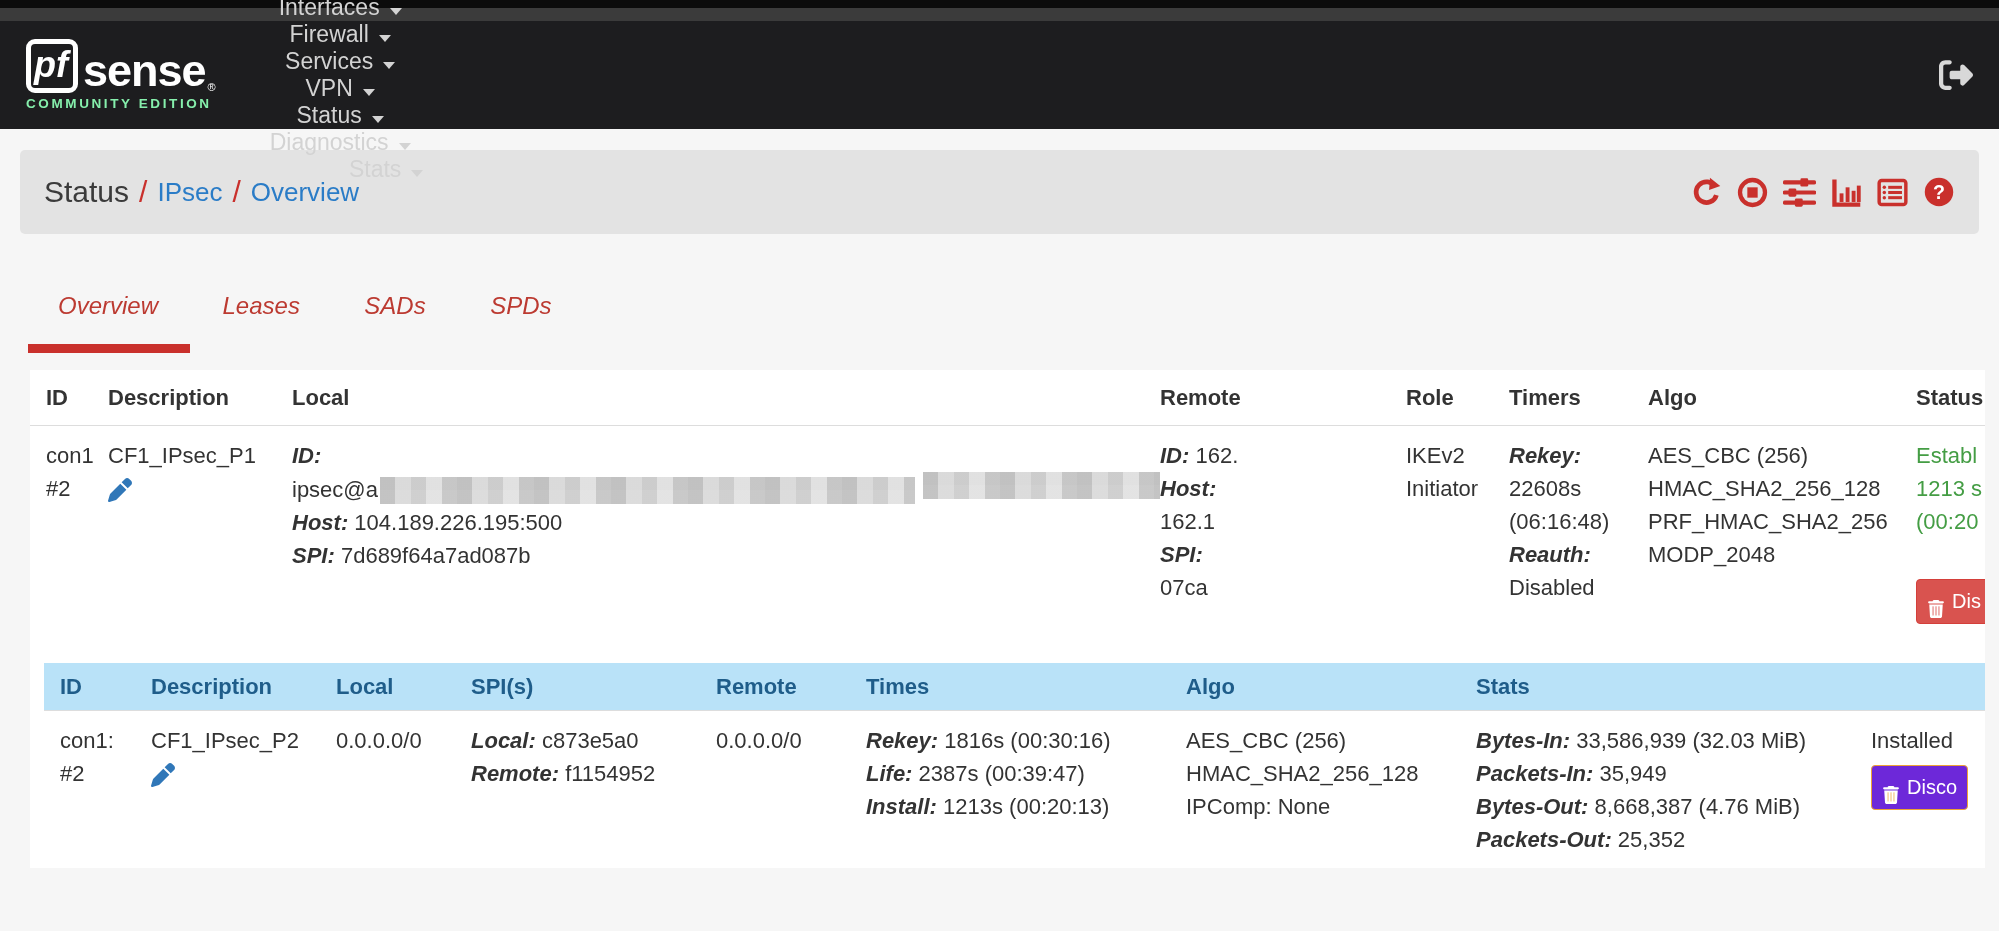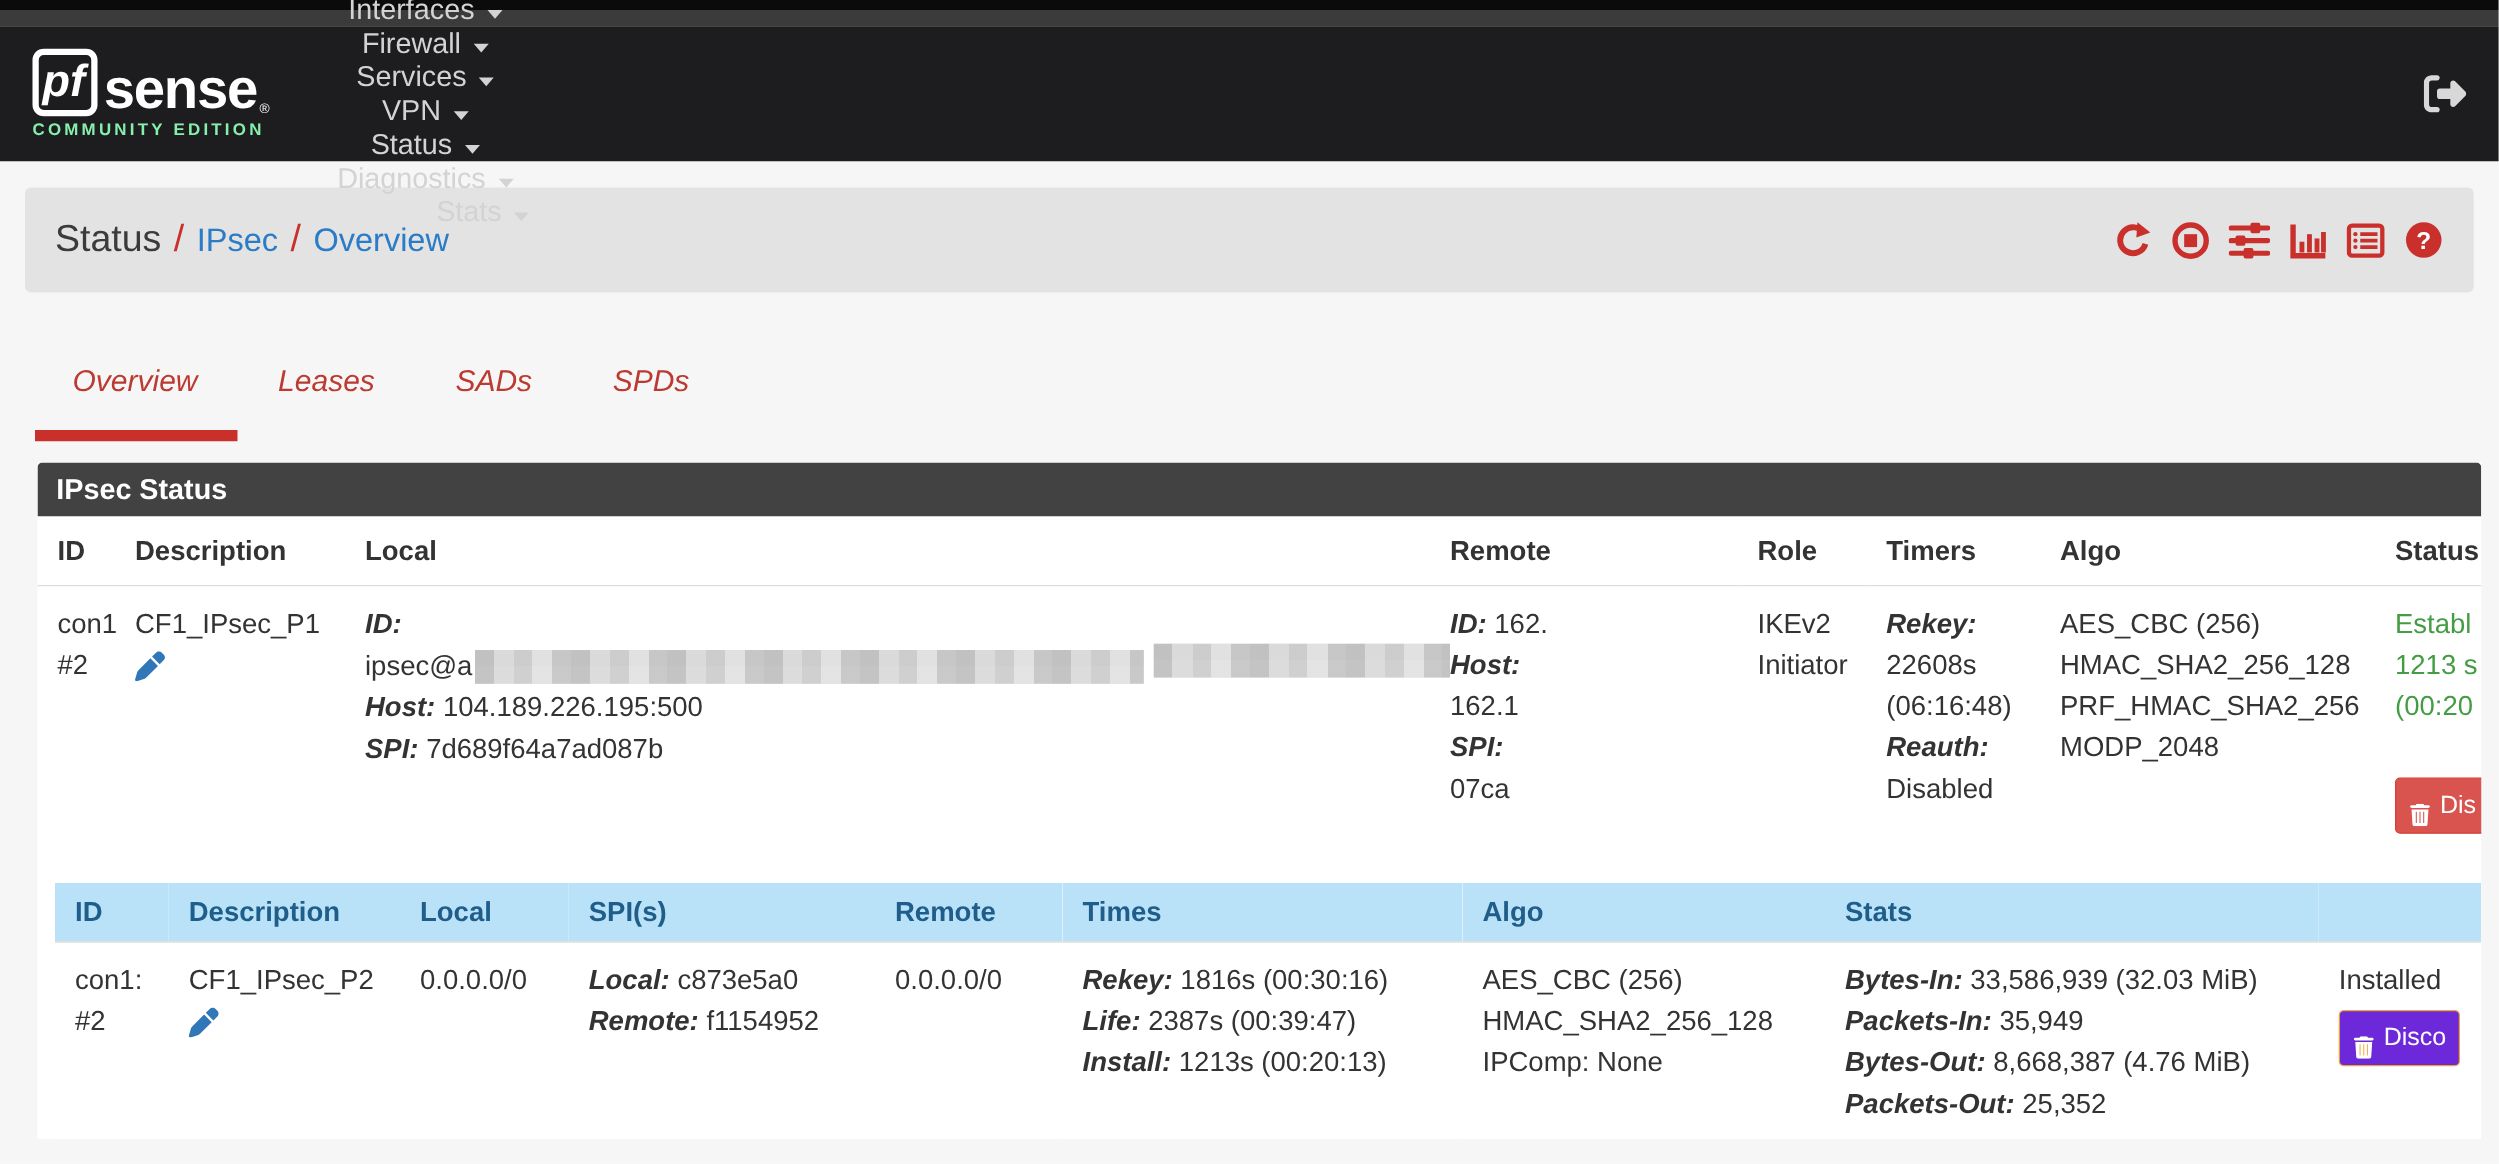--- a/index.html
+++ b/index.html
@@ -177,21 +177,20 @@
 
 <div class="tabs">
   <span class="tab">Overview</span>
   <span class="tab">Leases</span>
   <span class="tab">SADs</span>
   <span class="tab">SPDs</span>
   <span class="tab-underline"></span>
 </div>
 
 <div class="panel">
-  <div class="panel-head">IPsec Status</div>
 
   <table class="sa-table">
     <colgroup>
       <col style="width:62px">
         <col style="width:184px">
         <col style="width:868px">
         <col style="width:246px">
       <col style="width:103px">
         <col style="width:139px">
         <col style="width:268px">

